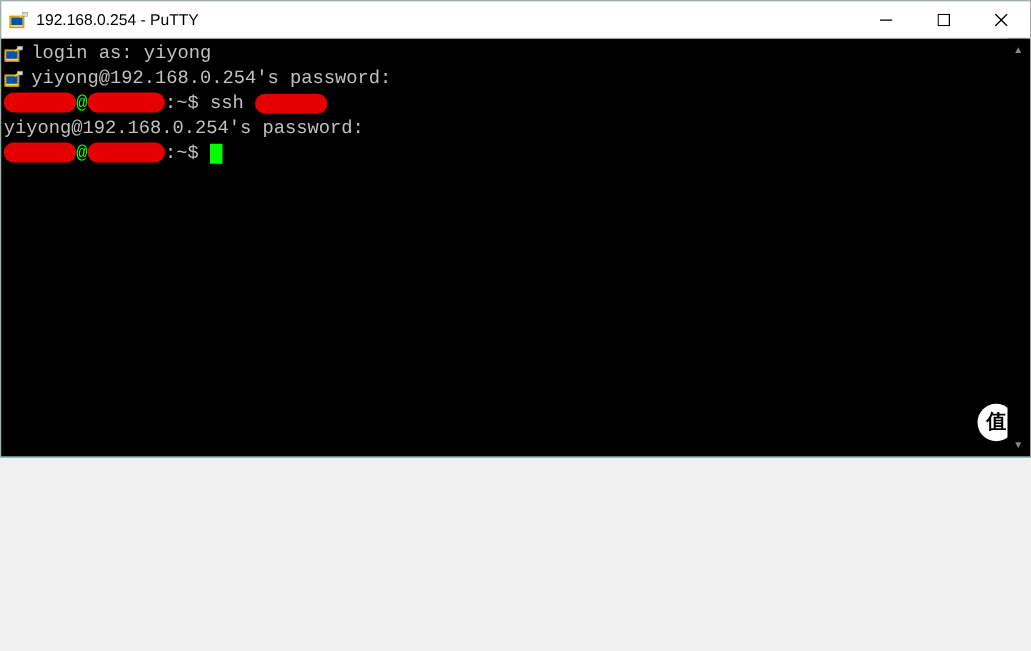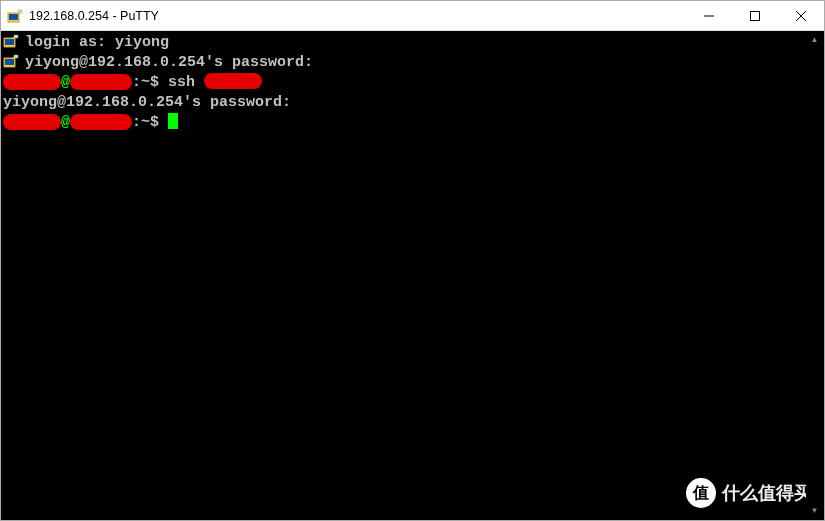--- a/index.html
+++ b/index.html
@@ -1,25 +1,25 @@
 <!DOCTYPE html>
 <html><head>
   <meta charset="utf-8">
   <style>
     * { margin: 0; padding: 0; box-sizing: border-box; }
     body { width: 825px; height: 521px; background: #f0f0f0; font-family: "Segoe UI", Tahoma, sans-serif; overflow: hidden; position: relative; }
-    .window { position: absolute; top: 0; left: 0; width: 825px; height: 521px; background: #14b8a6; border: 1px solid #aaa; display: flex; flex-direction: column; }
+    .window { position: absolute; top: 0; left: 0; width: 825px; height: 366px; background: #14b8a6; border: 1px solid #aaa; display: flex; flex-direction: column; }
     .titlebar { height: 30px; background: #fff; display: flex; align-items: center; padding-left: 6px; border-bottom: 1px solid #ddd; }
     .titlebar-icon { width: 16px; height: 16px; margin-right: 6px; }
     .title-text { font-size: 12.5px; color: #000; flex: 1; }
     .window-controls { display: flex; }
     .win-btn { width: 46px; height: 30px; display: flex; align-items: center; justify-content: center; cursor: pointer; }
     .win-btn svg { width: 10px; height: 10px; }
     .terminal { flex: 1; background: #000; position: relative; font-family: "Courier New", monospace; font-size: 15px; line-height: 20px; color: #c0c0c0; padding: 2px 2px; overflow: hidden; }
-    .term-line { display: flex; white-space: pre; height: 20px; font-weight: bold; }
+    .term-line { display: flex; align-items: center; white-space: pre; height: 20px; }
     .dup-icon { width: 16px; height: 16px; margin-right: 6px; }
     .green { color: #00ff00; }
     .redact { display: inline-block; background: #e40000; height: 16px; border-radius: 8px; vertical-align: middle; }
     .cursor { display: inline-block; width: 10px; height: 16px; background: #00ff00; vertical-align: middle; }
     .scrollbar { position: absolute; top: 30px; right: 1px; width: 17px; bottom: 1px; background: #000; }
     .scroll-up, .scroll-down { width: 17px; height: 17px; display: flex; align-items: center; justify-content: center; cursor: pointer; color: #888; font-size: 8px;}
     .scroll-up { position: absolute; top: 0; }
     .scroll-down { position: absolute; bottom: 0; }
     .scroll-track { position: absolute; top: 17px; bottom: 17px; left: 0; right: 0; }
     .watermark { position: absolute; right: 12px; bottom: 12px; display: flex; align-items: center; gap: 6px; color: #eee; font-family: sans-serif; font-size: 18px; font-weight: 600; }
@@ -86,21 +86,20 @@
     <div class="term-line">
       <span>yiyong@192.168.0.254's password:</span>
     </div>
 
     <div class="term-line">
       <span class="green"><span class="redact" style="width:58px;"></span><span>@</span><span class="redact" style="width:62px;"></span></span><span>:~$ </span><span class="cursor"></span>
     </div>
 
     <div class="watermark">
       <div class="wm-circle">值</div>
-      <span>什么值得买</span>
     </div>
   </div>
 
   <div class="scrollbar">
     <div class="scroll-up">▲</div>
     <div class="scroll-track"></div>
     <div class="scroll-down">▼</div>
   </div>
 </div>
 

